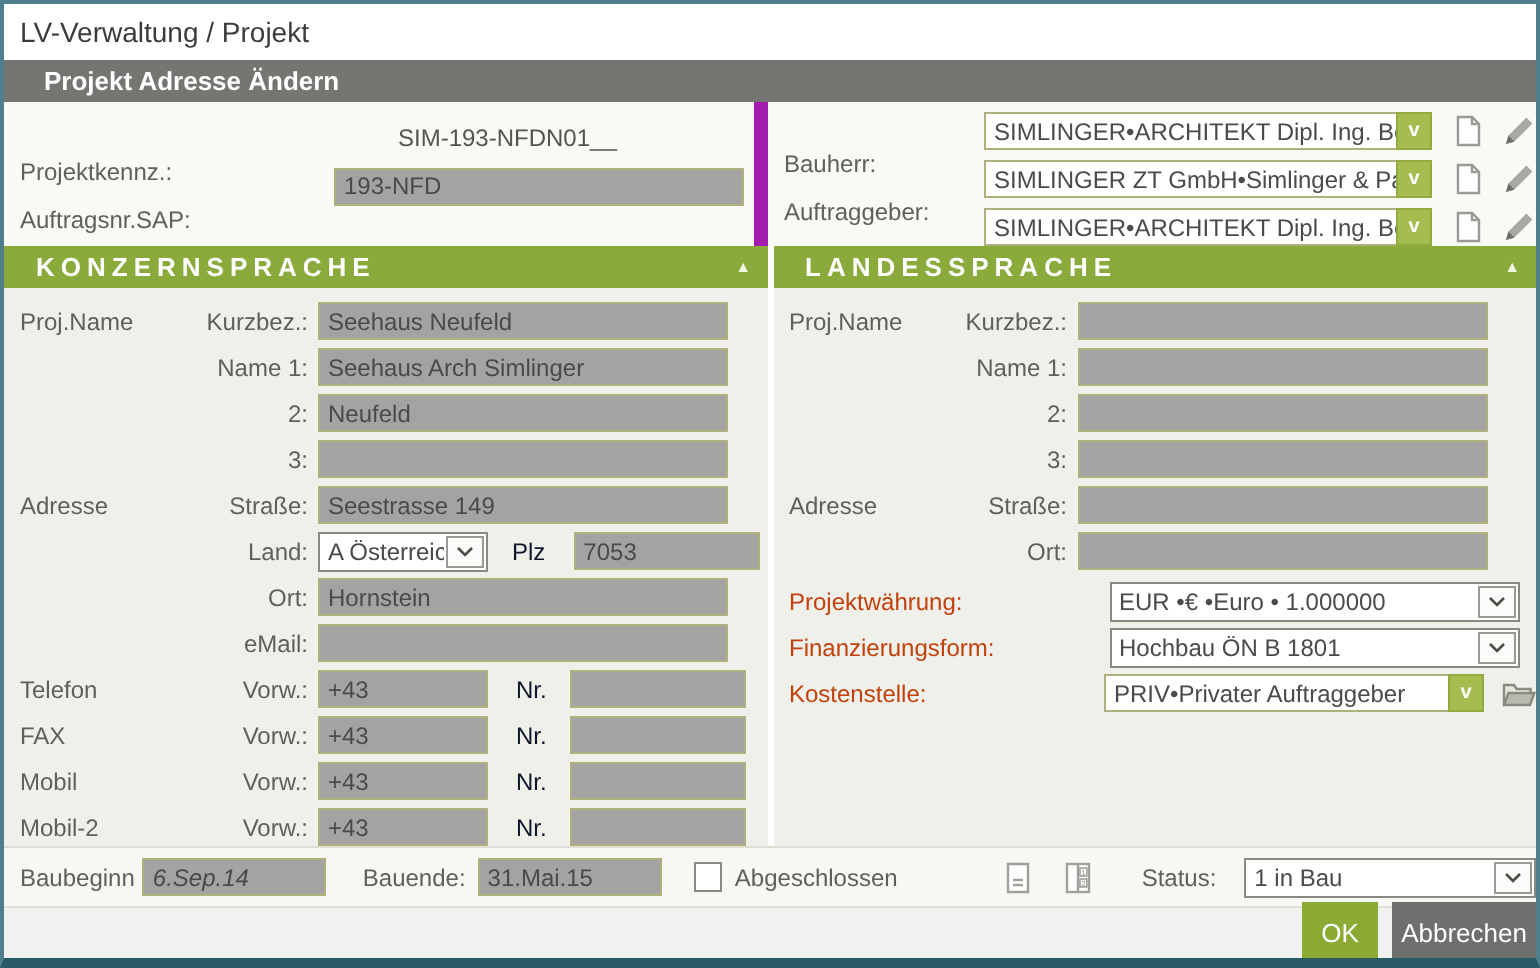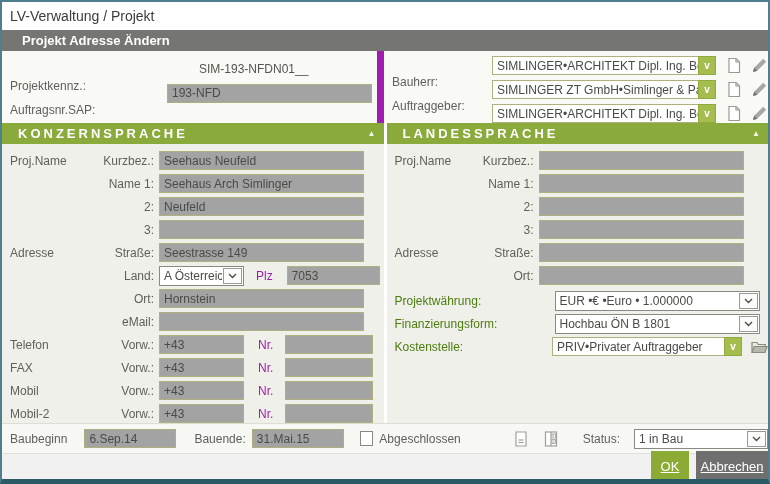--- a/index.html
+++ b/index.html
@@ -27,27 +27,27 @@
   
   .sections{flex:1;display:flex;background:#fff;gap:3px;overflow:hidden;}
   .section{flex:1;display:flex;flex-direction:column;min-width:0;}
   .sheader{height:21px;background:#8aab3c;color:#fff;font-size:13px;font-weight:bold;letter-spacing:3px;line-height:21px;padding-left:16px;position:relative;flex:0 0 auto;}
   .sheader .collapse{position:absolute;right:8px;top:0;font-size:8px;letter-spacing:0;color:#f2f6e4;cursor:pointer;}
   .sbody{flex:1;background:#f0f0ea;padding-top:5px;}
   .frow{height:23px;display:flex;align-items:center;}
   .g{width:92px;padding-left:8px;font-size:12px;color:#5f5f5b;box-sizing:border-box;white-space:nowrap;}
   .fl{width:60px;text-align:right;margin-right:5px;font-size:12px;color:#5f5f5b;white-space:nowrap;}
   .section-right .fl{width:55px;}
-  .fulllbl{width:155px;padding-left:8px;font-size:12px;color:#4d7c0f;margin-right:5px;white-space:nowrap;}
-  .inl{font-size:12px;color:#a21caf;white-space:nowrap;}
+  .fulllbl{width:155px;padding-left:8px;font-size:12px;color:#c2410c;margin-right:5px;white-space:nowrap;}
+  .inl{font-size:12px;color:#0f172a;white-space:nowrap;}
   
   .bottomrow{height:29px;background:#f7f7f3;border-top:1px solid #ddddd3;display:flex;align-items:center;flex:0 0 auto;font-size:12px;color:#5f5f5b;}
   .checkbox{width:13px;height:13px;border:1px solid #8a8a84;background:#fff;display:inline-block;margin:0 6px 0 16px;cursor:pointer;}
   .footer{height:25px;background:#f1f1f1;border-top:1px solid #e0e0da;display:flex;align-items:center;justify-content:flex-end;flex:0 0 auto;}
-  .btn{height:31px;font-size:13px;color:#fff;border:none;display:flex;align-items:center;justify-content:center;cursor:pointer;font-family:"Liberation Sans",sans-serif;text-decoration:underline;}
+  .btn{height:31px;font-size:13px;color:#fff;border:none;display:flex;align-items:center;justify-content:center;cursor:pointer;font-family:"Liberation Sans",sans-serif;}
   .btn-ok{background:#8cab35;width:38px;margin-right:7px;}
   .btn-cancel{background:#6f6f6f;width:72px;}
   .icon{display:inline-flex;align-items:center;justify-content:center;cursor:pointer;}
   .mt2{margin-top:2px;}
 </style>
 </head>
 <body>
 
 <div class="window">
 
@@ -286,21 +286,21 @@
               </svg>
           </span>
         </div>
       </div>
     </div>
 
   </div>
 
   <div class="bottomrow">
     <span style="padding-left:8px;">Baubeginn</span>
-    <input class="inp w92" style="margin-left: 17px;" value="6.Sep.14">
+    <input class="inp w92" style="margin-left: 4px; font-style: italic;" value="6.Sep.14">
     <span style="margin-left:18px;">Bauende:</span>
     <input class="inp w92" style="margin-left: 6px;" value="31.Mai.15">
     <span class="checkbox"></span>
     <span>Abgeschlossen</span>
     <span class="icon" style="margin-left:52px;">
       <svg width="16" height="18" viewBox="0 0 16 18">
           <path d="M3 2 h10 v14 h-10 z" fill="#fff" stroke="#a0a09a" stroke-width="1.2"></path>
           <line x1="5.5" y1="10" x2="10.5" y2="10" stroke="#a0a09a" stroke-width="1.2"></line>
           <line x1="5.5" y1="12.5" x2="10.5" y2="12.5" stroke="#a0a09a" stroke-width="1.2"></line>
         </svg>

